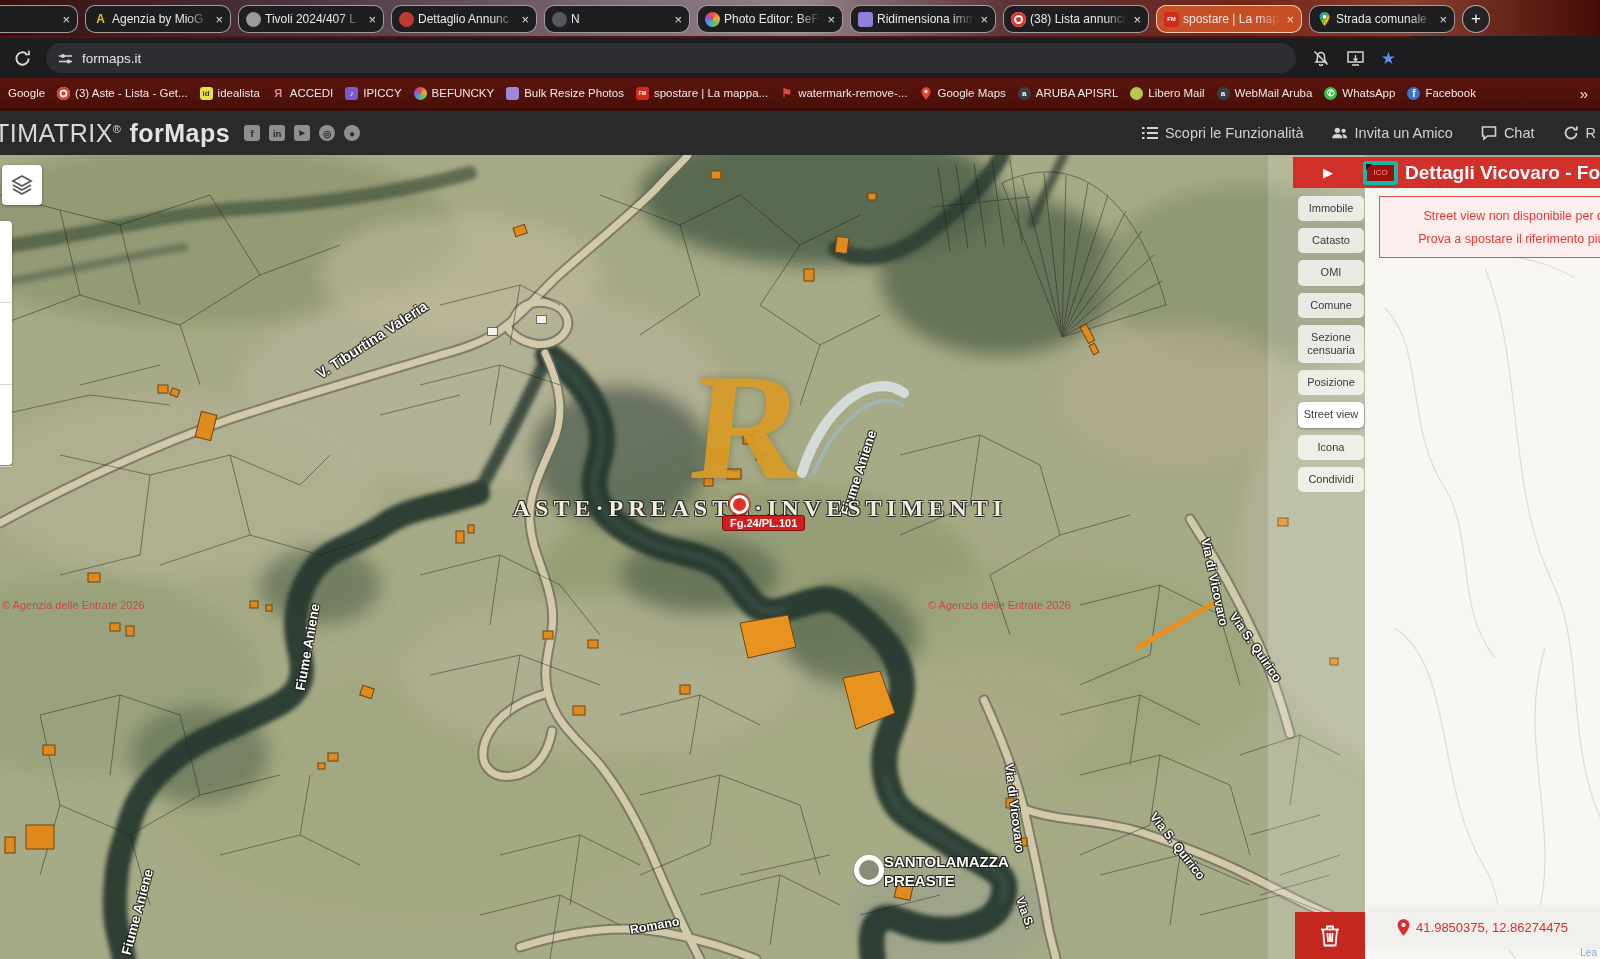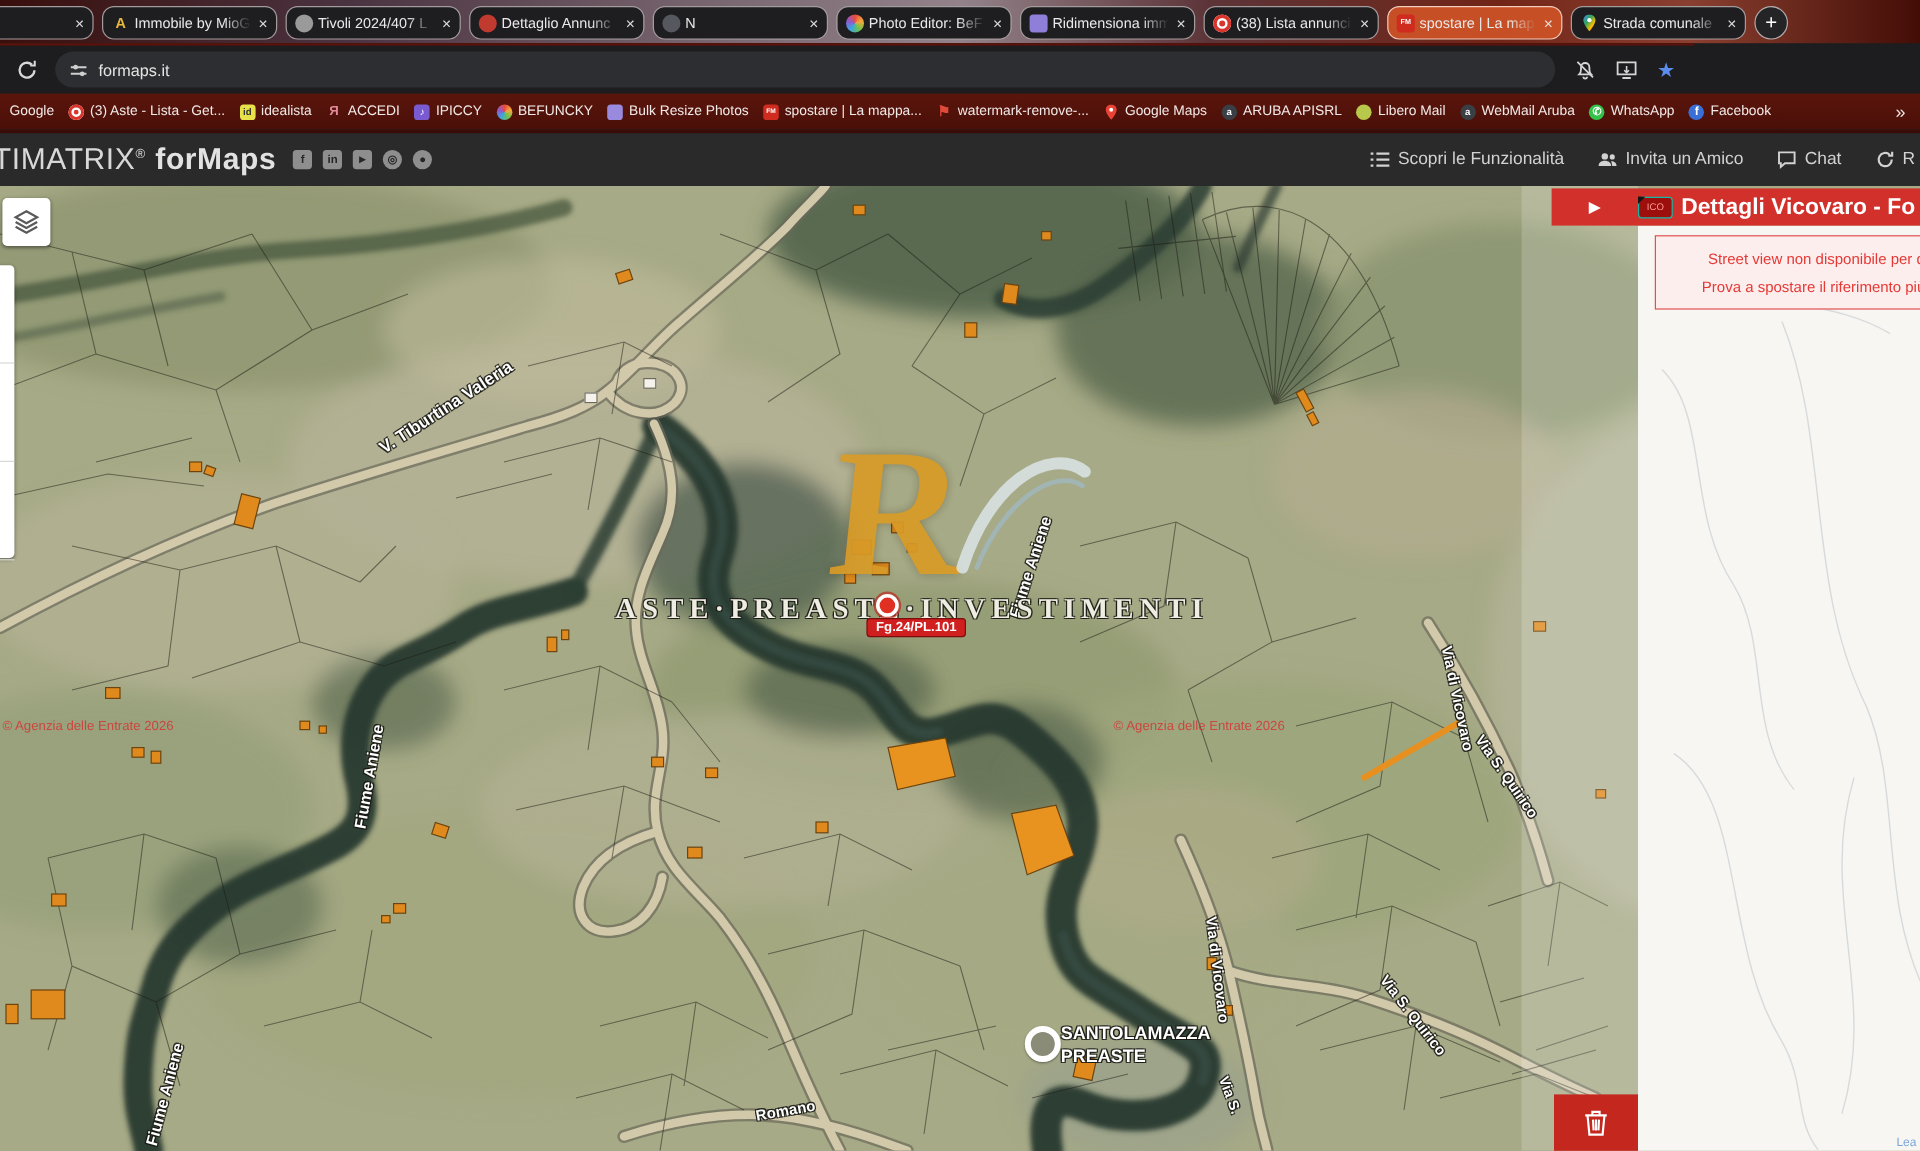--- a/index.html
+++ b/index.html
@@ -108,21 +108,21 @@
     box-shadow:0 1px 3px rgba(0,0,0,.4);display:flex;align-items:center;justify-content:center;}
   .left-strip{position:absolute;left:-10px;top:66px;width:22px;height:244px;background:#fff;border-radius:4px;
     box-shadow:0 1px 3px rgba(0,0,0,.35);}
   .left-strip div{height:81px;border-bottom:1px solid #d8d8d8;}
   .roadmark{position:absolute;width:9px;height:7px;background:#f4f2ea;border:1px solid #6b6a5c;}
   .rm1{left:487px;top:172px;} .rm2{left:536px;top:160px;}
   
   .phead{position:absolute;left:1293px;top:157px;width:307px;height:31px;background:#d2302a;display:flex;
     align-items:center;z-index:6;}
   .pcollapse{width:72px;text-align:center;color:#fff;font-size:13px;}
-  .pbadge{position:relative;flex:none;width:27px;height:16px;background:#9c0f0c;border:1px solid #14b8a6;
+  .pbadge{position:relative;flex:none;width:27px;height:16px;background:#9c0f0c;border:4px solid #14b8a6;
     border-radius:3px;margin-right:7px;color:#ff9a93;font-size:8px;font-weight:normal;display:flex;
     align-items:center;justify-content:center;}
   .pbadge::before{content:"";position:absolute;left:-1px;top:-1px;border:3px solid transparent;
     border-left-color:#151515;border-top-color:#151515;}
   .ptitle{color:#fff;font-weight:bold;font-size:19px;white-space:nowrap;}
   .pbody{position:absolute;left:1365px;top:188px;width:235px;height:771px;background:#f7f6f3;z-index:4;overflow:hidden;}
   .warn{position:absolute;left:14px;top:8px;width:300px;height:62px;background:#fdeeee;border:1px solid #e05252;
     box-sizing:border-box;display:flex;flex-direction:column;justify-content:center;gap:9px;text-align:center;
     color:#e53935;font-size:12.5px;}
   .rail{position:absolute;left:1298px;top:196px;width:66px;z-index:6;}
@@ -140,21 +140,21 @@
 
 <div class="screen">
 
   <div class="tabstrip">
     <div class="tab first">
       <span class="tab-label">mmobili</span>
       <span class="tab-close">×</span>
     </div>
     <div class="tab">
       <span class="fav fav-astagest">A</span>
-      <span class="tab-label">Immobile by MioG</span>
+      <span class="tab-label">Agenzia by MioG</span>
       <span class="tab-close">×</span>
     </div>
     <div class="tab">
       <span class="fav fav-gavel"></span>
       <span class="tab-label">Tivoli 2024/407 L</span>
       <span class="tab-close">×</span>
     </div>
     <div class="tab">
       <span class="fav fav-listing"></span>
       <span class="tab-label">Dettaglio Annunc</span>
@@ -544,26 +544,44 @@
       <path d="M 30,440 C 90,480 70,600 120,680 C 140,715 130,745 150,770"></path>
       <path d="M 180,460 C 150,560 200,640 170,740"></path>
       <path d="M 60,40 C 100,70 160,60 210,90"></path>
     </svg>
     <div class="warn">
       <div>Street view non disponibile per questa</div>
       <div>Prova a spostare il riferimento più vicino</div>
     </div>
   </div>
 
+  <div class="rail">
+    <div class="rtab">Immobile</div>
+    <div class="rtab">Catasto</div>
+    <div class="rtab">OMI</div>
+    <div class="rtab">Comune</div>
+    <div class="rtab">Sezione censuaria</div>
+    <div class="rtab">Posizione</div>
+    <div class="rtab active">Street view</div>
+    <div class="rtab">Icona</div>
+    <div class="rtab">Condividi</div>
+  </div>
 
   <div class="trash-btn">
     <svg width="22" height="24" viewBox="0 0 22 24" fill="none" stroke="#fff" stroke-width="1.8">
       <path d="M4 6 L5.5 21.5 H16.5 L18 6"></path>
         <line x1="2" y1="5.5" x2="20" y2="5.5"></line>
       <path d="M8 5 V2.5 H14 V5"></path>
         <line x1="8.5" y1="9" x2="9" y2="18"></line>
         <line x1="11" y1="9" x2="11" y2="18"></line>
         <line x1="13.5" y1="9" x2="13" y2="18"></line>
     </svg>
   </div>
+  <div class="coordsbar">
+    <svg width="13" height="17" viewBox="0 0 11 14">
+      <path d="M5.5 0C2.5 0 .5 2.2.5 4.8.5 8.4 5.5 14 5.5 14S10.5 8.4 10.5 4.8C10.5 2.2 8.5 0 5.5 0z" fill="#d43030"></path>
+      <circle cx="5.5" cy="4.8" r="1.8" fill="#fff"></circle>
+    </svg>
+    <span>41.9850375, 12.86274475</span>
+  </div>
   <div class="attrib">Lea</div>
 
 </div>
 
 </body></html>

